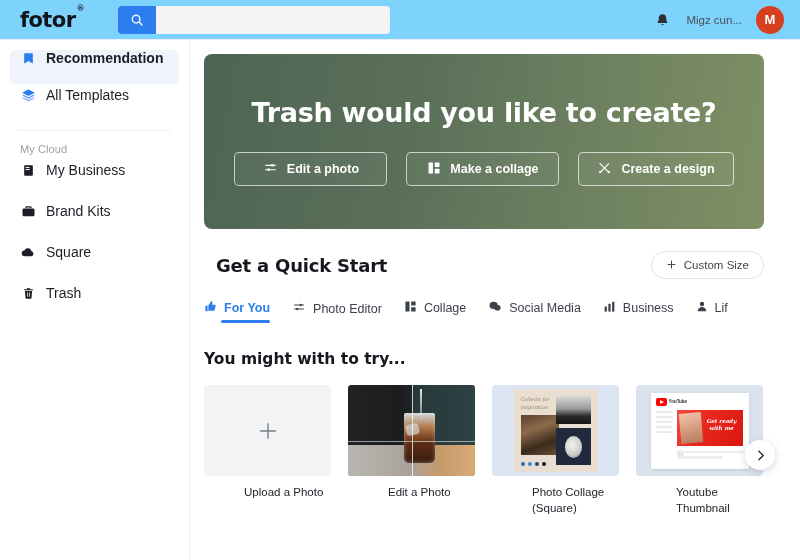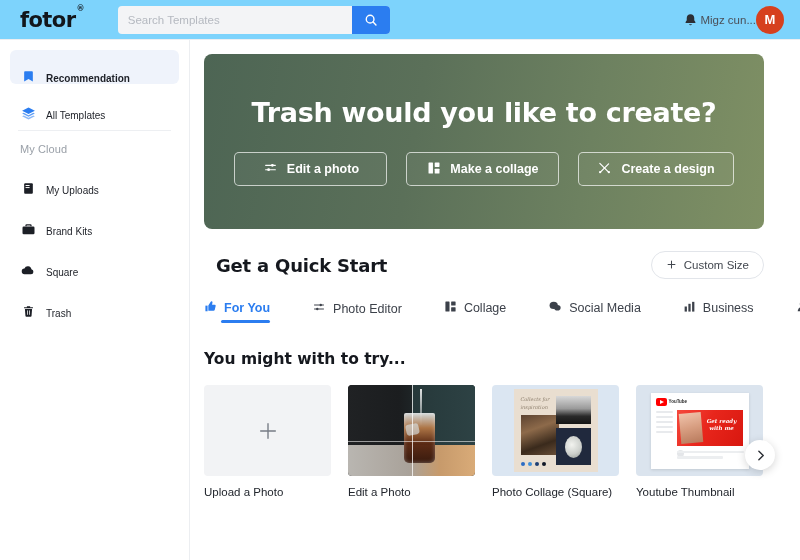--- a/index.html
+++ b/index.html
@@ -40,21 +40,21 @@
     font-family: "Liberation Sans", sans-serif;
     font-size: 11.5px; color: #3a3f48;
     padding: 0 10px;
   }
   .search-input::placeholder { color: #b5b9c0; }
   .search-btn {
     width: 38px; background: #2b7df0; border: 0; cursor: pointer;
     display: flex; align-items: center; justify-content: center;
   }
 
-  .topbar-right { margin-left: auto; display: flex; align-items: center; }
+  .topbar-right { margin-left: auto; display: flex; align-items: center; gap: 14px; }
   .bell { width: 20px; height: 20px; display: flex; align-items: center; justify-content: center; cursor: pointer; }
   .username {
     font-size: 11.5px; color: #4b5059; max-width: 66px;
     white-space: nowrap; overflow: hidden; text-overflow: ellipsis; cursor: pointer;
   }
   .avatar {
     width: 28px; height: 28px; border-radius: 50%;
     background: #d6401e; color: #fff;
     display: flex; align-items: center; justify-content: center;
     font-size: 13px; font-weight: 700; cursor: pointer;
@@ -63,23 +63,23 @@
   
   .body { flex: 1; display: flex; min-height: 0; }
 
   
   .sidebar {
     width: 190px; min-width: 190px;
     background: #fff; border-right: 1px solid #eceef1;
     padding: 10px 10px 0 10px;
   }
   .nav-item {
-    display: flex; align-items: flex-end; gap: 10px;
+    display: flex; align-items: flex-start; gap: 10px;
     height: 34px; padding: 0 10px; border-radius: 6px;
-    font-size: 10px; color: #1c1f26; cursor: pointer;
+    font-size: 14px; color: #1c1f26; cursor: pointer;
     margin-bottom: 3px;
   }
   .nav-item.active { background: #eff3fb; font-weight: 600; }
   .nav-icon { width: 16px; height: 16px; display: flex; align-items: center; justify-content: center; flex: 0 0 16px; }
   .nav-sep { height: 1px; background: #edeff2; margin: 9px 8px 0 8px; }
   .nav-group-title {
     font-size: 11px; color: #9aa0a8; padding: 0 10px;
     margin: 12px 0 7px 0; letter-spacing: 0.1px;
   }
   .nav-item.cloud { margin-bottom: 7px; }
@@ -121,21 +121,21 @@
   .custom-size {
     margin-left: auto; height: 28px; padding: 0 14px;
     border: 1px solid #e2e5ea; border-radius: 14px; background: #fff;
     display: flex; align-items: center; gap: 7px;
     font-size: 11.5px; color: #42474f; cursor: pointer;
     font-family: "Liberation Sans", sans-serif;
   }
 
   
   .tabs {
-    display: flex; align-items: flex-end; gap: 42px;
+    display: flex; align-items: flex-end; gap: 22px;
     margin-top: 14px; height: 30px; white-space: nowrap;
   }
   .tab {
     display: flex; align-items: center; gap: 7px;
     font-size: 12.5px; color: #3c414a; cursor: pointer;
     padding-bottom: 7px; position: relative; flex: 0 0 auto;
   }
   .tab.active { color: #2b7df0; font-weight: 600; }
   .tab.active::after {
     content: ""; position: absolute; left: 17px; right: 0; bottom: 0;
@@ -148,21 +148,21 @@
     font-size: 15.5px; font-weight: 700; color: #15181e;
     margin-top: 27px;
   }
   .cards { display: flex; gap: 17px; margin-top: 17px; }
   .card { width: 127px; flex: 0 0 127px; cursor: pointer; }
   .card-thumb {
     width: 127px; height: 91px; border-radius: 4px; overflow: hidden;
     position: relative; background: #f2f3f5;
   }
   .card-label {
-    margin-top: 9px; font-size: 11.5px; color: #22262d; line-height: 1.35;
+    margin-top: 9px; font-size: 11.5px; color: #22262d; line-height: 1.35; margin-left: 40px;
   }
 
   
   .upload-thumb { display: flex; align-items: center; justify-content: center; background: #f2f3f5; }
 
   
   .photo-thumb { background: #1d1f21; }
   .pt-sky { position: absolute; inset: 0 0 34% 0; background: linear-gradient(90deg,#202224 0%,#1b1d1f 40%,#233133 70%,#2b3c3c 100%); }
   .pt-sky.right { left: 50%; background: linear-gradient(90deg,#26383a 0%,#2d4244 100%); }
   .pt-ground { position: absolute; left: 0; right: 0; bottom: 0; height: 34%; background: linear-gradient(90deg,#b9b6b1 0%,#a9a29a 48%,#c79a6b 72%,#d9ab78 100%); }
@@ -228,21 +228,20 @@
 <body>
 
 <div class="app">
 
   <div class="topbar">
     <div class="logo">
       <span>fotor</span><sup>®</sup>
     </div>
 
     <div class="search-wrap">
-      <input class="search-input" type="text" placeholder="Search Templates" style="">
       <button class="search-btn">
         <svg width="14" height="14" viewBox="0 0 24 24" fill="none" stroke="#fff" stroke-width="2.4" stroke-linecap="round">
           <circle cx="10.5" cy="10.5" r="6.6"></circle>
             <line x1="15.6" y1="15.6" x2="20.5" y2="20.5"></line>
         </svg>
       </button>
     </div>
 
     <div class="topbar-right">
       <div class="bell">
@@ -285,21 +284,21 @@
       <div class="nav-group-title">My Cloud</div>
 
       <div class="nav-item cloud">
         <span class="nav-icon">
           <svg width="13" height="15" viewBox="0 0 24 24" fill="#1c1f26">
             <rect x="4" y="2.2" width="16" height="19.6" rx="1.8"></rect>
             <rect x="6.6" y="5.6" width="7.4" height="1.8" fill="#fff"></rect>
             <rect x="6.6" y="9.4" width="7.4" height="1.8" fill="#fff"></rect>
           </svg>
         </span>
-        <span>My Uploads</span>
+        <span>My Business</span>
       </div>
 
       <div class="nav-item cloud">
         <span class="nav-icon">
           <svg width="15" height="15" viewBox="0 0 24 24" fill="#1c1f26">
             <path d="M9 3.4h6a2 2 0 0 1 2 2v1.2h-2V5.4H9v1.2H7V5.4a2 2 0 0 1 2-2z"></path>
             <rect x="2.4" y="7" width="19.2" height="12.4" rx="2"></rect>
           </svg>
         </span>
         <span>Brand Kits</span>

